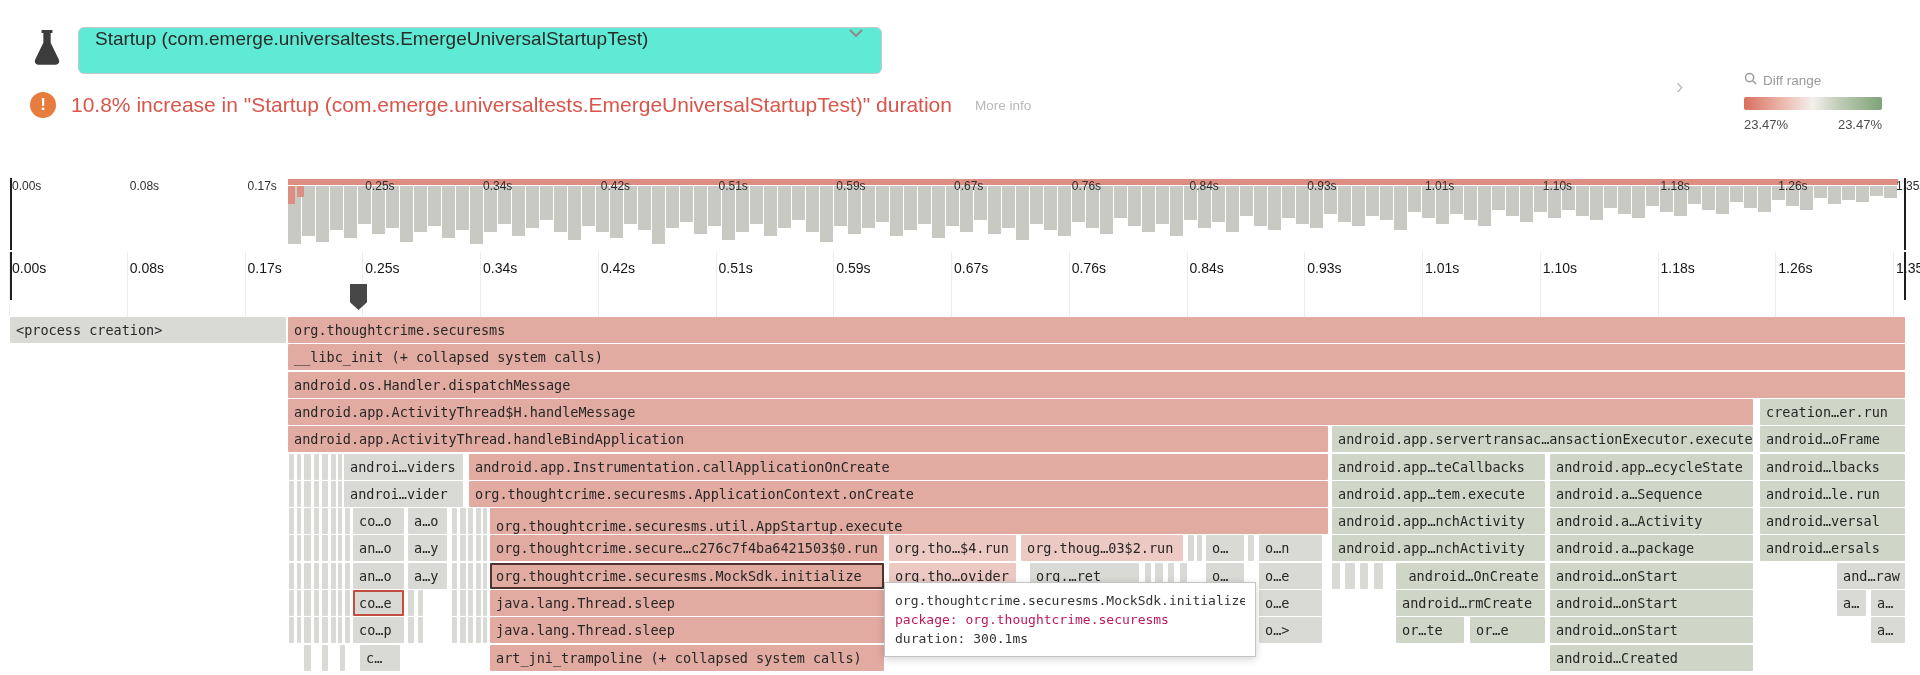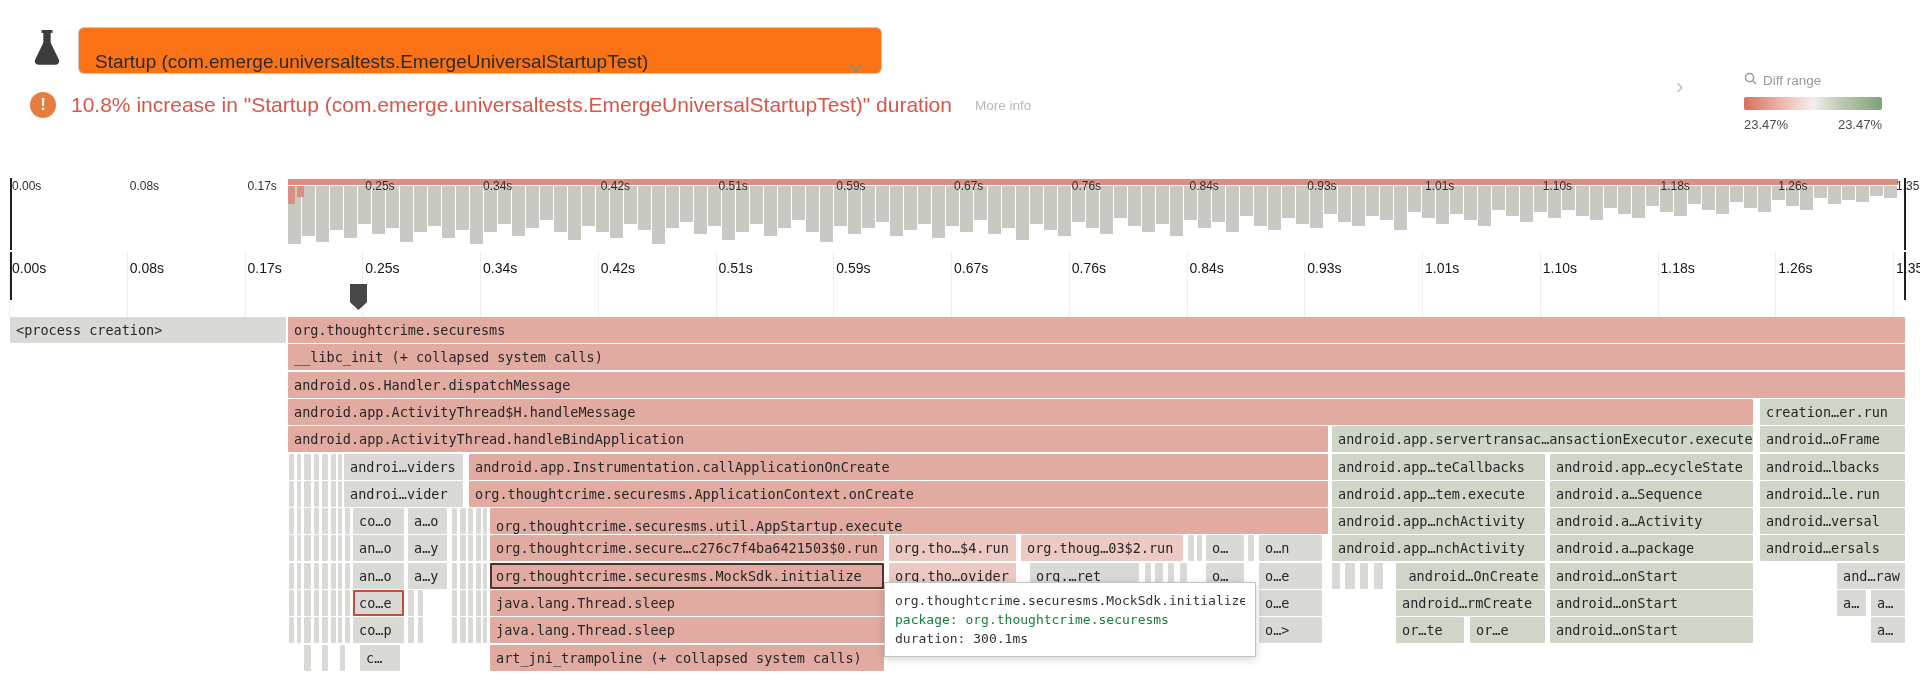--- a/index.html
+++ b/index.html
@@ -1,21 +1,21 @@
 <!DOCTYPE html>
 <html><head>
 <meta charset="utf-8">
 <style>
   *{margin:0;padding:0;box-sizing:border-box}
   html,body{width:1920px;height:675px}
   body{background:#ffffff;font-family:"Liberation Sans",sans-serif;position:relative;overflow:hidden}
 
   
   .app-icon{position:absolute;left:30px;top:28px;width:34px;height:38px}
-  .selector{position:absolute;left:78px;top:27px;width:804px;height:47px;border:1px solid #c9c9c9;border-radius:6px;display:flex;align-items:flex-end;background:#f97316;cursor:pointer}
+  .selector{position:absolute;left:78px;top:27px;width:804px;height:47px;border:1px solid #c9c9c9;border-radius:6px;display:flex;align-items:flex-start;background:#5eead4;cursor:pointer}
   .selector-text{flex:1;display:flex;align-items:center;padding-left:16px;font-size:19px;color:#2b2b2b;white-space:nowrap;overflow:hidden}
   .selector-divider{width:1px;background:#d9d9d9;margin:0}
   .selector-chevron{width:50px;display:flex;align-items:center;justify-content:center}
 
   .warning{position:absolute;left:30px;top:92px;display:flex;align-items:center;gap:15px}
   .warn-icon{width:26px;height:26px;border-radius:50%;background:#e87c3e;color:#fff;font-weight:bold;display:flex;align-items:center;justify-content:center;font-size:17px;flex:0 0 auto}
   .warn-text{font-size:21px;color:#d9554a;white-space:nowrap}
   .more-info{font-size:13.5px;color:#b8b8b8;margin-left:8px;cursor:pointer}
 
   .collapse-chevron{position:absolute;left:1676px;top:74px;font-size:22px;color:#c2c2c2;cursor:pointer}
@@ -47,21 +47,21 @@
   .c-r{background:#e2aba2}
   .c-r2{background:#ecc9c3}
   .c-g{background:#d9d9d5}
   .c-gr{background:#cfd6c8}
   .sel{box-shadow:inset 0 0 0 2px #4e332e}
   .hl{box-shadow:inset 0 0 0 2px #c24e3e}
 
   
   .tooltip{position:absolute;left:884px;top:582px;width:372px;background:#fff;border:1px solid #c3c3c3;box-shadow:0 2px 8px rgba(0,0,0,.18);padding:8px 10px;z-index:10;font-family:"DejaVu Sans Mono","Liberation Mono",monospace;font-size:13px;line-height:19px;color:#333}
   .tooltip div{white-space:nowrap;overflow:hidden}
-  .tooltip .pkg{color:#15803d}
+  .tooltip .pkg{color:#be185d}
 </style>
 </head>
 <body>
 
 <div class="app-icon">
   <svg width="34" height="38" viewBox="0 0 24 28">
     <path d="M8 1.5h8v2.2h-1.3v7.1l6.1 12.6a2.6 2.6 0 0 1-2.3 3.7H5.5a2.6 2.6 0 0 1-2.3-3.7L9.3 10.8V3.7H8z" fill="#3c3c3c"></path>
   </svg>
 </div>
 
@@ -587,20 +587,23 @@
       <div class="frow" style="top: 327.6px;">
         <div class="fbar c-g" style="left: 304px; width: 7px;"></div>
         <div class="fbar c-g" style="left: 322px; width: 6px;"></div>
         <div class="fbar c-g" style="left: 340px; width: 5px;"></div>
         <div class="fbar c-g" style="left: 360px; width: 40px;">
           <span>c…</span>
         </div>
         <div class="fbar c-r" style="left: 490px; width: 394px;">
           <span>art_jni_trampoline (+ collapsed system calls)</span>
         </div>
+        <div class="fbar c-gr" style="left: 1550px; width: 203px;">
+          <span>android…Created</span>
+        </div>
       </div>
     </div>
 </div>
 
 <div class="tooltip">
   <div>org.thoughtcrime.securesms.MockSdk.initialize</div>
   <div class="pkg">package: org.thoughtcrime.securesms</div>
   <div>duration: 300.1ms</div>
 </div>
 

